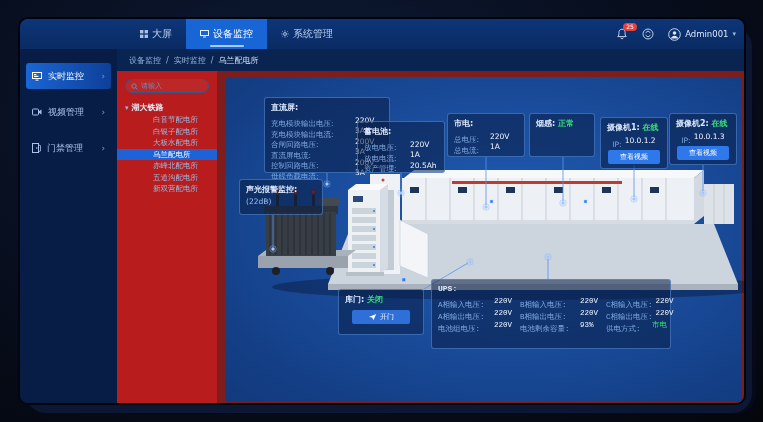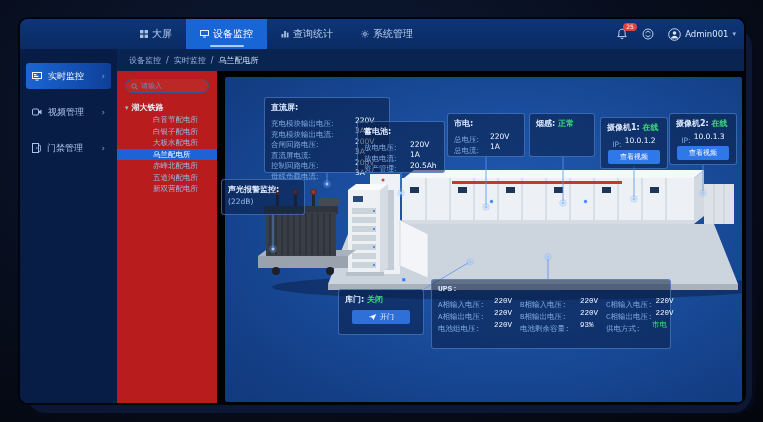--- a/index.html
+++ b/index.html
@@ -52,41 +52,41 @@
     display:flex; align-items:center; gap:3px; padding:0 5px; background:rgba(255,255,255,0.05); }
   .search input { background:transparent; border:none; outline:none; width:62px; font-size:7px;
     color:#cfe0f5; font-family:inherit; }
   .search input::placeholder { color:#6d8fc0; }
   .tree-root { display:flex; align-items:center; gap:3px; padding-left:8px; height:13px;
     font-size:8px; color:#e6f0fd; font-weight:bold; cursor:pointer; }
   .tree-item { height:11.5px; line-height:11.5px; padding-left:36px; font-size:7.5px;
     color:#9cb8e1; cursor:pointer; white-space:nowrap; overflow:hidden; }
   .tree-item.selected { background:#1e63d6; color:#fff; }
   
-  .main { position:absolute; left:197px; top:52px; width:531px; height:336px; background:#000000; }
+  .main { position:absolute; left:197px; top:52px; width:531px; height:336px; background:#7f1d1d; }
   .stage { position:absolute; left:8px; top:6px; right:6px; bottom:5px;
     background: radial-gradient(ellipse at 55% 45%, #215cb3 0%, #1a4d9d 45%, #143f86 80%, #123a7d 100%);
     border-radius:2px; z-index:0; }
   .scene-svg { position:absolute; left:35px; top:89px; width:494px; height:142px; z-index:1; }
   .connectors { position:absolute; left:0; top:0; width:531px; height:336px; z-index:2; pointer-events:none; }
   
   .panel { position:absolute; background:rgba(9,30,70,0.55); border:1px solid rgba(92,150,228,0.55);
     border-radius:3px; padding:4px 6px; z-index:3; }
   .ptitle { font-size:8px; font-weight:bold; color:#ddeaff; margin-bottom:2px; white-space:nowrap; }
   .prow { display:flex; align-items:center; height:10.5px; font-size:7.5px; white-space:nowrap; }
   .plabel { flex:1; color:#7fa9e0; margin-right:3px;margin-top:8px; }
   .pval { width:28px; text-align:left; color:#f4f8ff; }
   .ok { color:#39df79; }
   .panel-dc { left:47px; top:26px; width:126px; height:76px; }
   .panel-batt { left:140px; top:50px; width:88px; height:52px; }
   .panel-mains { left:230px; top:42px; width:78px; height:44px; }
   .panel-smoke { left:312px; top:42px; width:66px; height:44px; }
   .panel-cam1 { left:383px; top:46px; width:68px; height:52px; }
   .panel-cam2 { left:452px; top:42px; width:68px; height:52px; }
-  .panel-noise { left:4px; top:108px; width:84px; height:36px; }
+  .panel-noise { left:22px; top:108px; width:84px; height:36px; }
   .panel-door { left:121px; top:218px; width:86px; height:46px; }
   .panel-ups { left:214px; top:208px; width:240px; height:70px;font-family:Liberation Mono, monospace; }
   .noise-val { font-size:7.5px; color:#9dc0ee; }
   .btn { background:#2e78ea; color:#fff; border:none; border-radius:2px; font-size:7px;
     padding:2px 12px; width:52px; display:flex; align-items:center; justify-content:center; gap:3px;
     cursor:pointer; margin:4px auto 0 auto; font-family:inherit; }
   .btn-door { width:58px; background:#2e6fd8; margin-top:5px; }
   .ups-grid { display:grid; grid-template-columns: 80px 84px 70px; column-gap:2px; }
   .ups-grid .prow { height:12px; }
   .ups-grid .pval { width:24px; }
@@ -120,30 +120,20 @@
             <svg width="9" height="8" viewBox="0 0 9 8">
                 <rect x="0.5" y="0.5" width="8" height="5" fill="none" stroke="currentColor"></rect>
                 <rect x="3" y="6.5" width="3" height="1" fill="currentColor"></rect>
               </svg>
           </span>
             <span>设备监控</span>
         </div>
         <div class="tab">
           <span class="ticon">
             <svg width="8" height="8" viewBox="0 0 8 8">
-                <rect x="0.5" y="4" width="1.8" height="3.5" fill="currentColor"></rect>
-                <rect x="3.1" y="1" width="1.8" height="6.5" fill="currentColor"></rect>
-                <rect x="5.7" y="2.6" width="1.8" height="4.9" fill="currentColor"></rect>
-              </svg>
-          </span>
-            <span>查询统计</span>
-        </div>
-        <div class="tab">
-          <span class="ticon">
-            <svg width="8" height="8" viewBox="0 0 8 8">
                 <circle cx="4" cy="4" r="1.4" fill="none" stroke="currentColor"></circle>
                 <path d="M4 0.3 V1.6 M4 6.4 V7.7 M0.3 4 H1.6 M6.4 4 H7.7 M1.4 1.4 L2.3 2.3 M5.7 5.7 L6.6 6.6 M6.6 1.4 L5.7 2.3 M2.3 5.7 L1.4 6.6" stroke="currentColor" stroke-width="0.8"></path>
               </svg>
           </span>
             <span>系统管理</span>
         </div>
       </div>
 
       <div class="nav-right">
         <span class="bellwrap">

